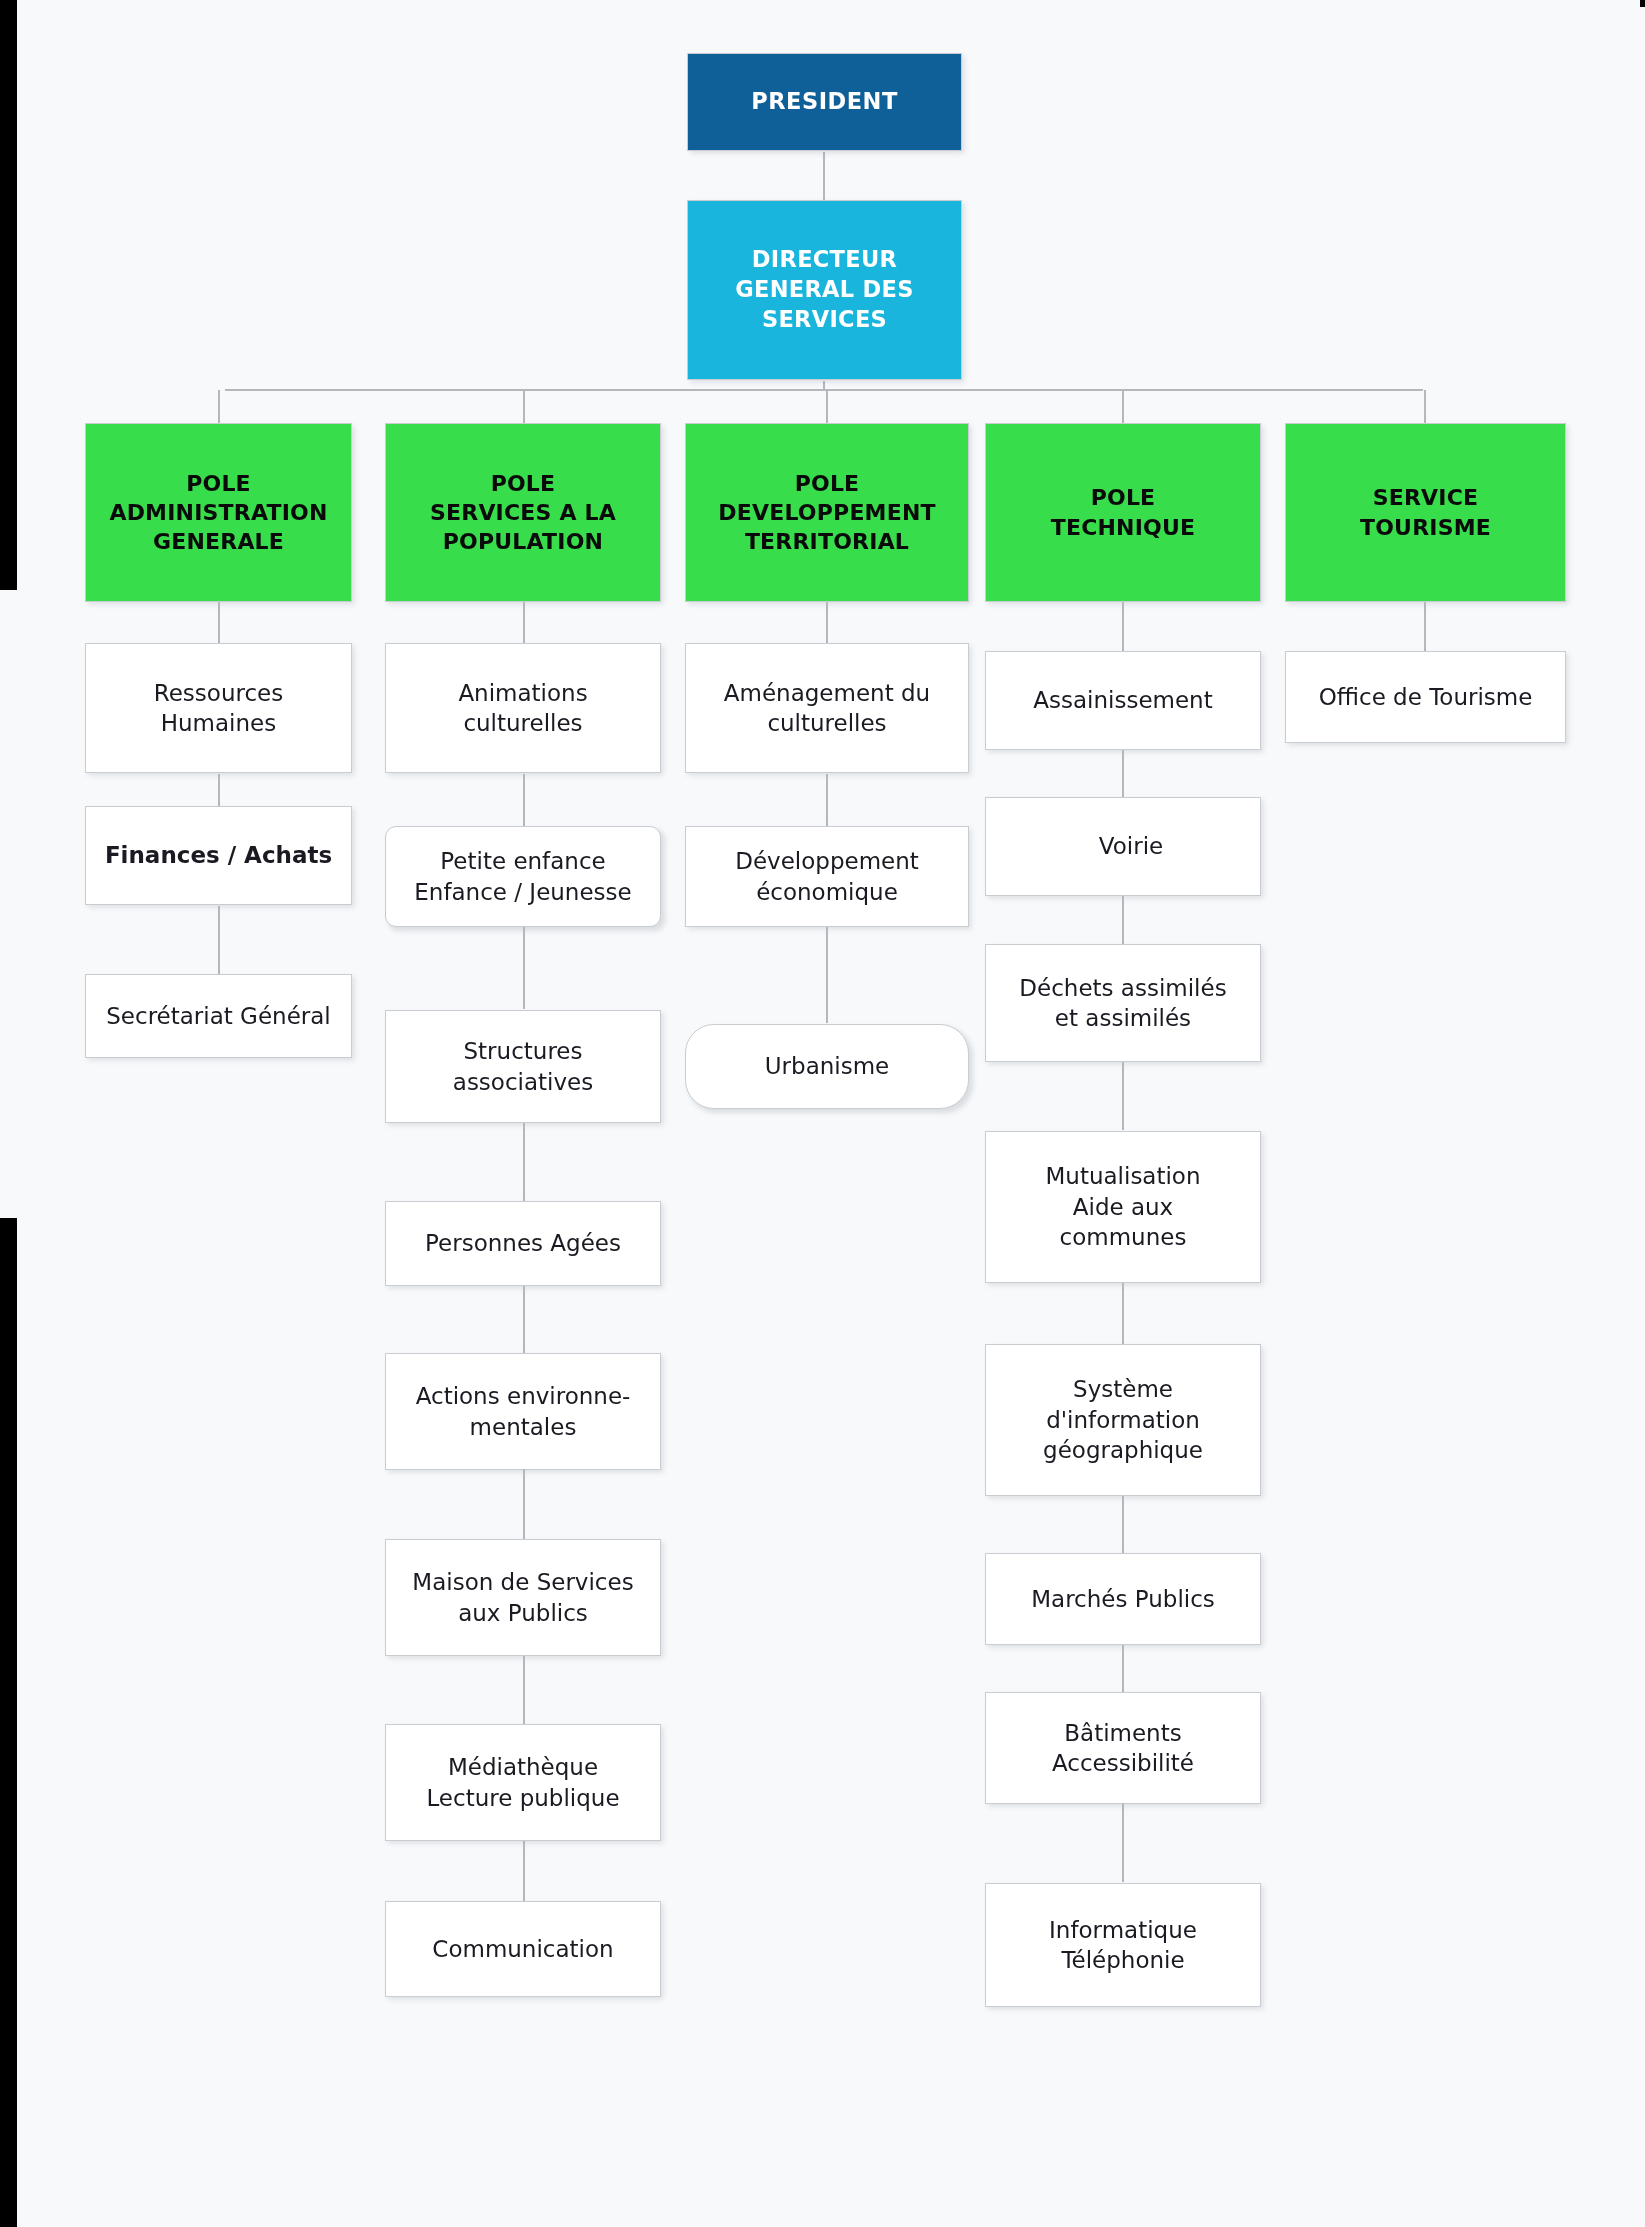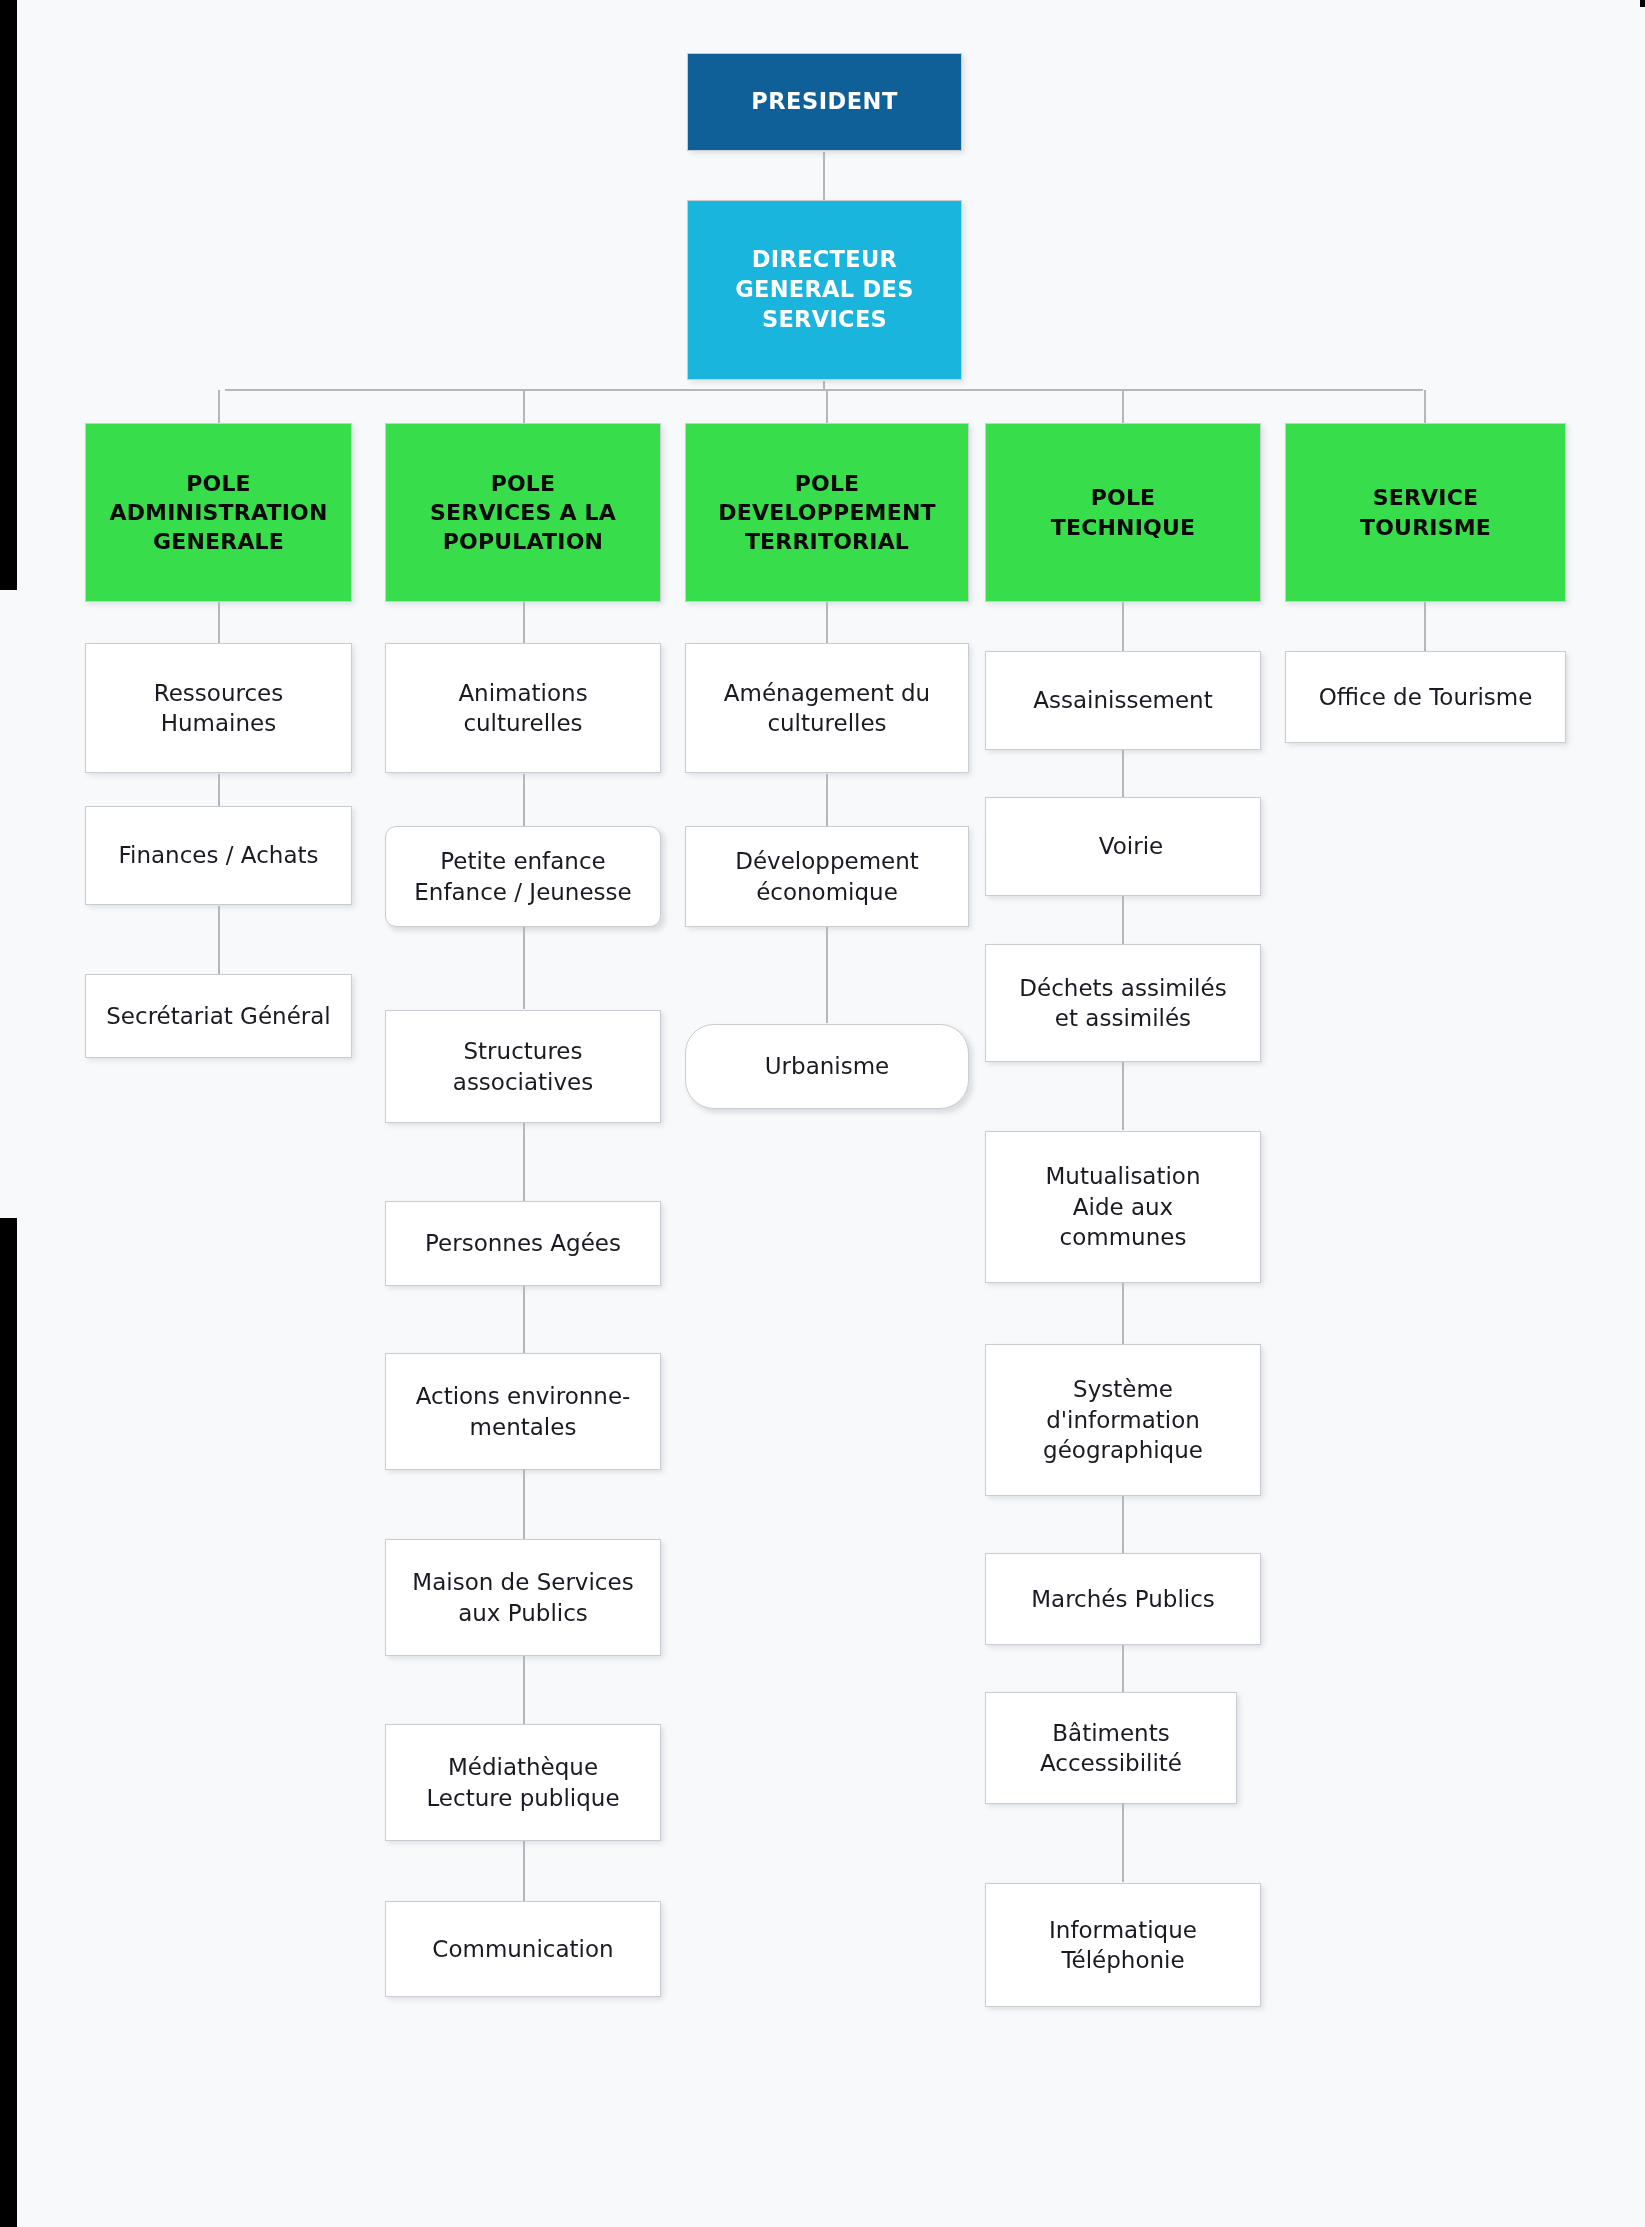--- a/index.html
+++ b/index.html
@@ -102,21 +102,21 @@
     <div class="node dgs" style="left: 687px; top: 200px; width: 275px; height: 180px;">DIRECTEUR
 GENERAL DES
 SERVICES</div>
     <div class="node pole" style="left: 85px; top: 423px; width: 267px; height: 179px;">POLE
 ADMINISTRATION
 GENERALE</div>
     <div class="line-v" style="left: 218px; top: 602px; height: 41px;"></div>
     <div class="node leaf" style="left: 85px; top: 643px; width: 267px; height: 130px;">Ressources
 Humaines</div>
     <div class="line-v" style="left: 218px; top: 774px; height: 33px;"></div>
-    <div class="node leaf" style="left: 85px; top: 806px; width: 267px; height: 99px;">Finances / Achats</div>
+    <div class="node leaf" style="left: 85px; top: 806px; width: 267px; height: 99px; font-weight: bold;">Finances / Achats</div>
     <div class="line-v" style="left: 218px; top: 906px; height: 68px;"></div>
     <div class="node leaf" style="left: 85px; top: 974px; width: 267px; height: 84px;">Secrétariat Général</div>
     <div class="node pole" style="left: 385px; top: 423px; width: 276px; height: 179px;">POLE
 SERVICES A LA
 POPULATION</div>
     <div class="line-v" style="left: 523px; top: 602px; height: 41px;"></div>
     <div class="node leaf" style="left: 385px; top: 643px; width: 276px; height: 130px;">Animations
 culturelles</div>
     <div class="line-v" style="left: 523px; top: 774px; height: 53px;"></div>
     <div class="node leaf" style="left: 385px; top: 826px; width: 276px; height: 101px; border-radius: 11px;">Petite enfance
@@ -161,21 +161,21 @@
     <div class="node leaf" style="left: 985px; top: 1131px; width: 276px; height: 152px;">Mutualisation
 Aide aux
 communes</div>
     <div class="line-v" style="left: 1122px; top: 1283px; height: 61px;"></div>
     <div class="node leaf" style="left: 985px; top: 1344px; width: 276px; height: 152px;">Système
 d'information
 géographique</div>
     <div class="line-v" style="left: 1122px; top: 1496px; height: 57px;"></div>
     <div class="node leaf" style="left: 985px; top: 1553px; width: 276px; height: 92px;">Marchés Publics</div>
     <div class="line-v" style="left: 1122px; top: 1645px; height: 47px;"></div>
-    <div class="node leaf" style="left: 985px; top: 1692px; width: 252px; height: 112px;">Bâtiments
+    <div class="node leaf" style="left: 985px; top: 1692px; width: 276px; height: 112px;">Bâtiments
 Accessibilité</div>
     <div class="line-v" style="left: 1122px; top: 1803px; height: 79px;"></div>
     <div class="node pole" style="left: 1285px; top: 423px; width: 281px; height: 179px;">SERVICE
 TOURISME</div>
     <div class="node leaf" style="left: 985px; top: 1883px; width: 276px; height: 124px;">Informatique
 Téléphonie</div>
     <div class="line-v" style="left: 1424px; top: 602px; height: 49px;"></div>
     <div class="node leaf" style="left: 1285px; top: 651px; width: 281px; height: 92px;">Office de Tourisme</div>
   </div>
 

